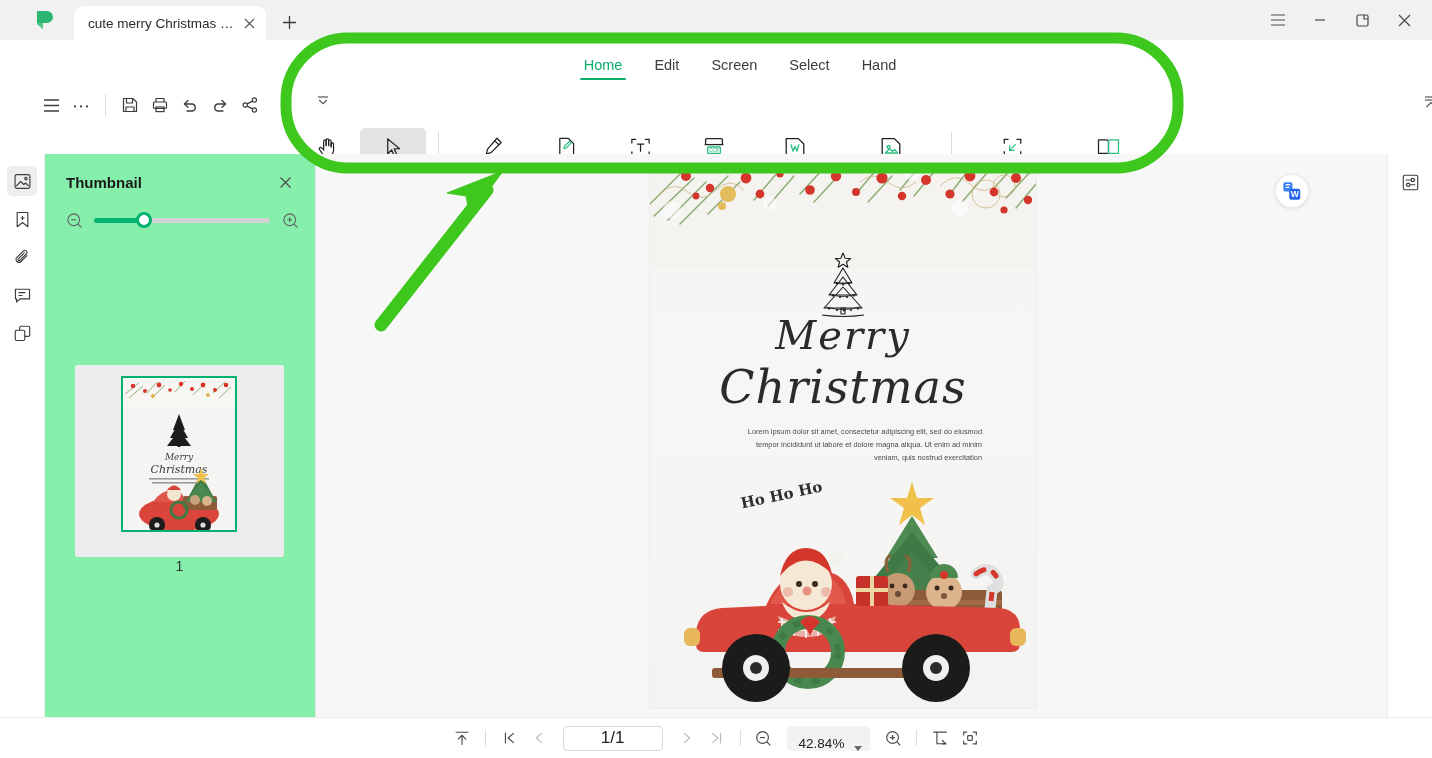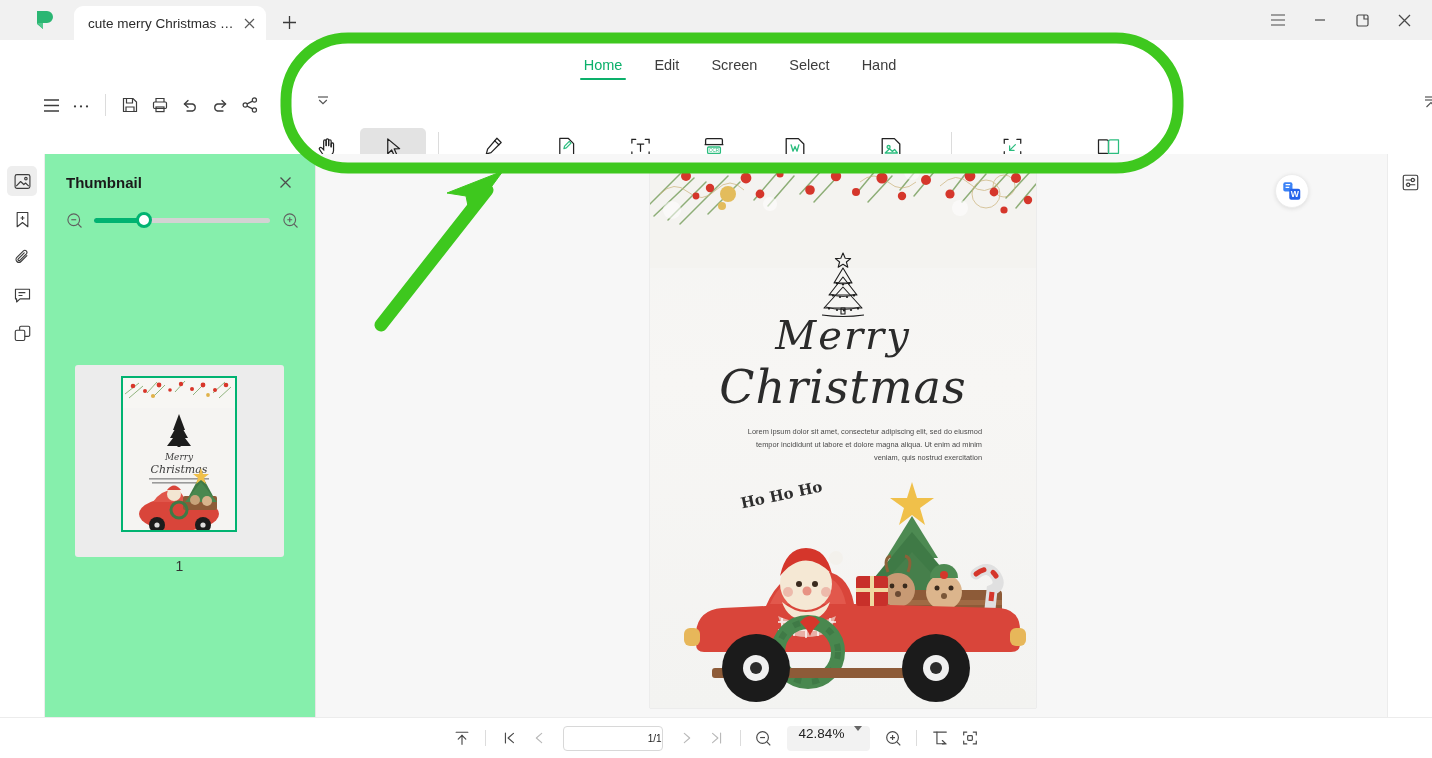--- a/index.html
+++ b/index.html
@@ -137,24 +137,24 @@
 
   
   .statusbar { position:absolute; left: 0; bottom: 0; width: 1432px; height: 41px;
                background: #fff; border-top: 1px solid #ececec;
                display:flex; align-items:center; justify-content:center; gap: 0; }
   .sb-btn { width: 30px; height: 28px; display:flex; align-items:center;
             justify-content:center; color:#4a4a4a; }
   .sb-btn.dim { color: #b9b9b9; }
   .sb-sep { width:1px; height: 16px; background:#dcdcdc; margin: 0 8px; }
   .pagebox { width: 100px; height: 25px; border: 1px solid #d8d8d8; border-radius: 4px;
-             display:flex; align-items:center; justify-content:flex-end;
-             font-size: 10px; color:#222; margin: 0 9px; }
+             display:flex; align-items:center; justify-content:center;
+             font-size: 17px; color:#222; margin: 0 9px; }
   .zoombox { height: 25px; padding: 0 8px 0 12px; border-radius: 4px; background:#f2f2f2;
-             display:flex; align-items:flex-start; gap: 10px; margin: 16px 8px;
+             display:flex; align-items:flex-end; gap: 10px; margin: 16px 8px;
              font-size: 13.5px; color:#222; }
   .caret { width:0;height:0;border-left:4px solid transparent;border-right:4px solid transparent;
            border-top:5px solid #666; }
 
   
   .doc-top-deco { position:absolute; left:0; top:0; width:100%; height: 104px; overflow:hidden; }
   .doc-body { position:absolute; left:0; top:0; width:100%; height:100%;
               background: linear-gradient(180deg,#f4f4f2 0%, #f7f6f4 40%, #f3f3f1 100%); }
   .xmas-tree { position:absolute; left:50%; transform:translateX(-50%); top: 86px; }
   .merry { position:absolute; left: 50%; transform: translateX(-50%); top: 148px;

